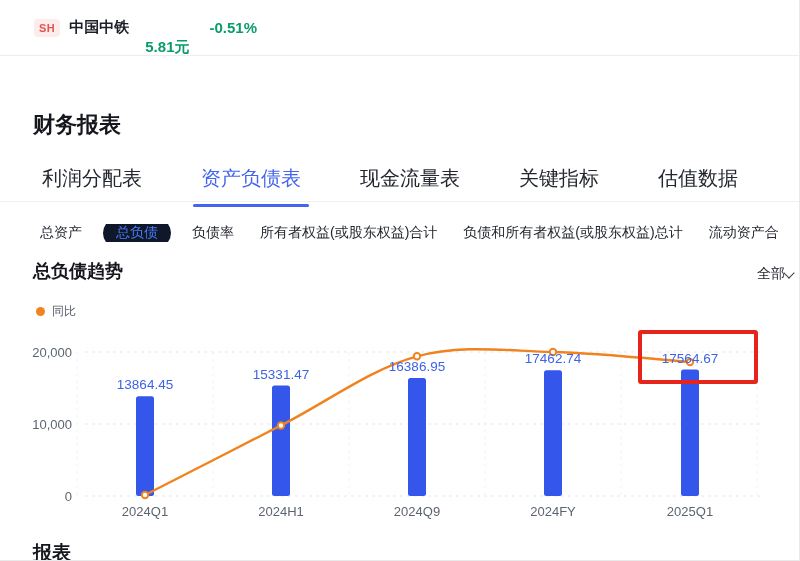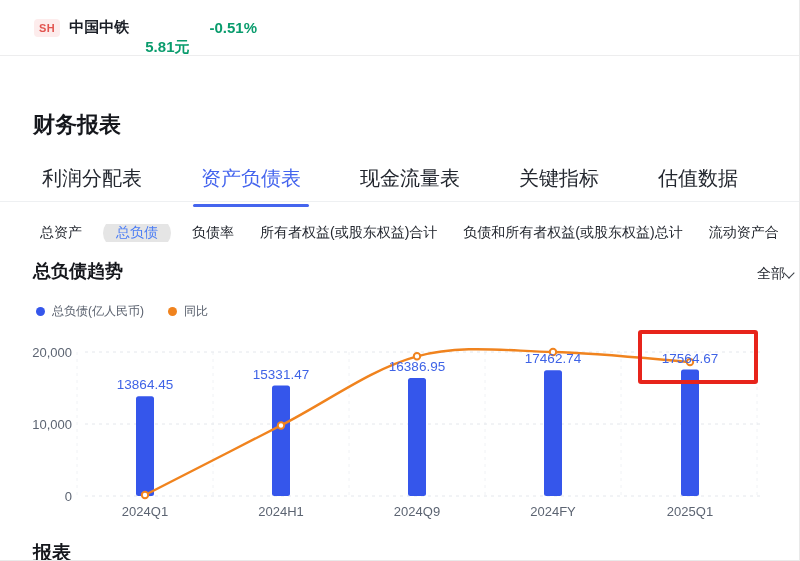--- a/index.html
+++ b/index.html
@@ -25,21 +25,21 @@
   
   .tabs{position:absolute;left:34px;top:165px;display:flex;gap:43px;}
   .tab{position:relative;font-size:20px;color:#23272f;padding:0 8px 15px;cursor:pointer;}
   .tab.active{color:#4565ee;}
   .tab.active::after{content:'';position:absolute;left:0;right:0;bottom:0;height:3px;border-radius:2px;background:#4565ee;}
   .divider{position:absolute;left:0;top:201px;width:800px;height:1px;background:#eef0f2;}
   
   .subtabs{position:absolute;left:40px;top:224px;display:flex;align-items:center;gap:26px;
     width:760px;overflow:hidden;white-space:nowrap;}
   .subtab{font-size:14px;color:#23272f;cursor:pointer;flex:0 0 auto;}
-  .subtab.active{background:#e5e5e5;color:#4a7cf5;padding:6px 13px;border-radius:16px;margin:-6px -5px;}
+  .subtab.active{background:#0f172a;color:#4a7cf5;padding:6px 13px;border-radius:16px;margin:-6px -5px;}
   
   .chart-title{position:absolute;left:33px;top:259px;font-size:18px;font-weight:700;color:#15171c;}
   .range-selector{position:absolute;right:6px;top:265px;display:flex;align-items:center;
     font-size:14px;color:#23272f;cursor:pointer;}
   .chevron{width:7px;height:7px;border-right:1.5px solid #3a3f47;border-bottom:1.5px solid #3a3f47;
     transform:rotate(45deg);margin-top:-3px;}
   
   .legend{position:absolute;left:36px;top:303px;display:flex;gap:24px;align-items:center;}
   .legend-item{display:flex;gap:7px;align-items:center;font-size:12px;color:#59606d;cursor:pointer;}
   .legend-dot{width:9px;height:9px;border-radius:50%;}
@@ -79,24 +79,20 @@
   </div>
 
 <div class="chart-title">总负债趋势</div>
 <div class="range-selector">
   <span>全部</span>
   <span class="chevron"></span>
 </div>
 
 <div class="legend" id="legend">
     <div class="legend-item">
-      <span class="legend-dot" style="background: rgb(53, 86, 235);"></span>
-      <span>总负债(亿人民币)</span>
-    </div>
-    <div class="legend-item">
       <span class="legend-dot" style="background: rgb(240, 131, 30);"></span>
       <span>同比</span>
     </div>
   </div>
 
 <svg id="chart" width="800" height="240">
     <line x1="77" y1="52" x2="77" y2="196" stroke="#f0f2f5" stroke-dasharray="3 4"></line>
     <line x1="213" y1="52" x2="213" y2="196" stroke="#f0f2f5" stroke-dasharray="3 4"></line>
     <line x1="349" y1="52" x2="349" y2="196" stroke="#f0f2f5" stroke-dasharray="3 4"></line>
     <line x1="485" y1="52" x2="485" y2="196" stroke="#f0f2f5" stroke-dasharray="3 4"></line>

